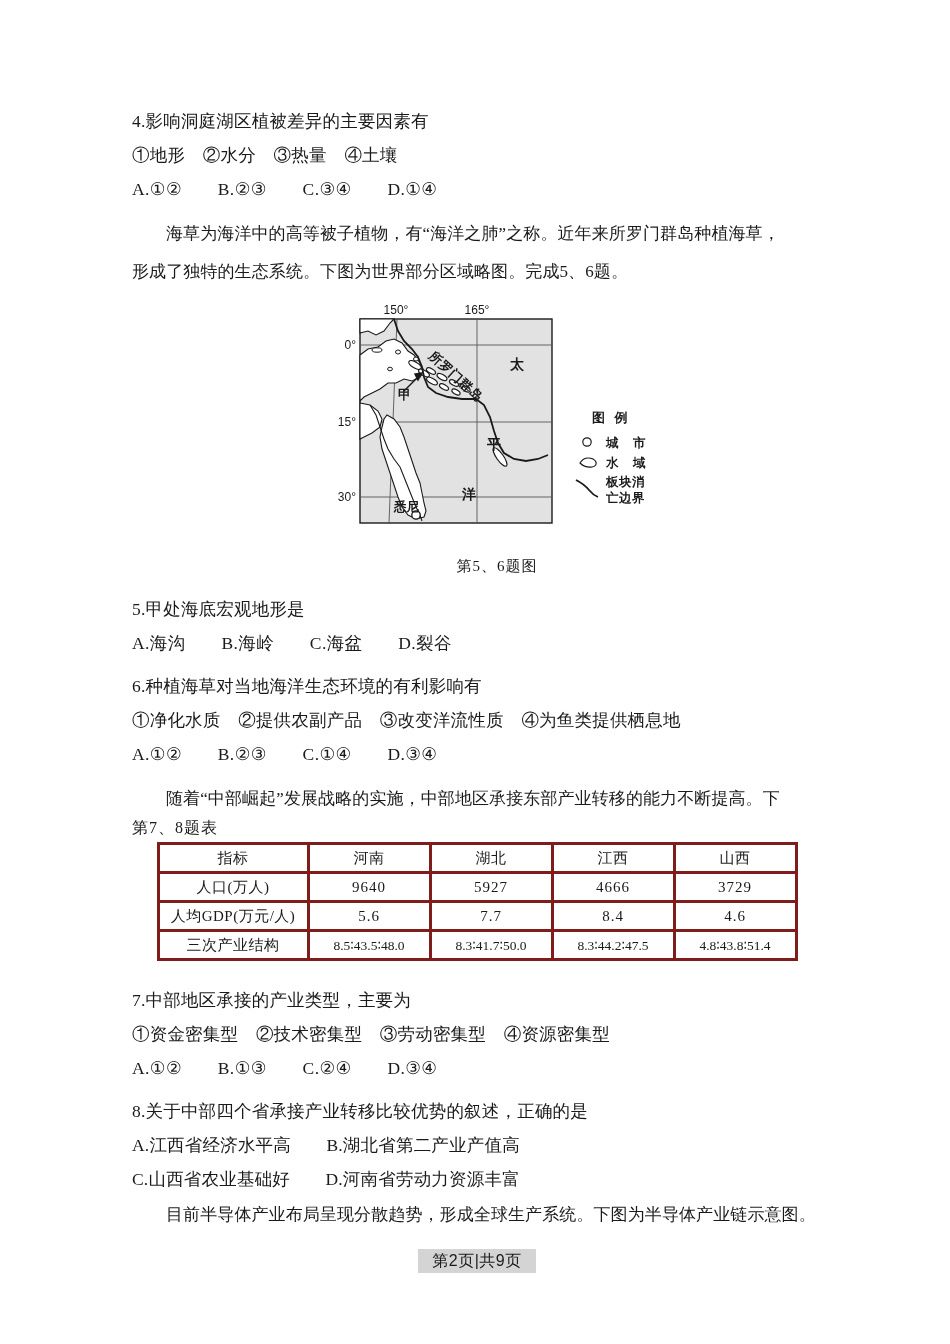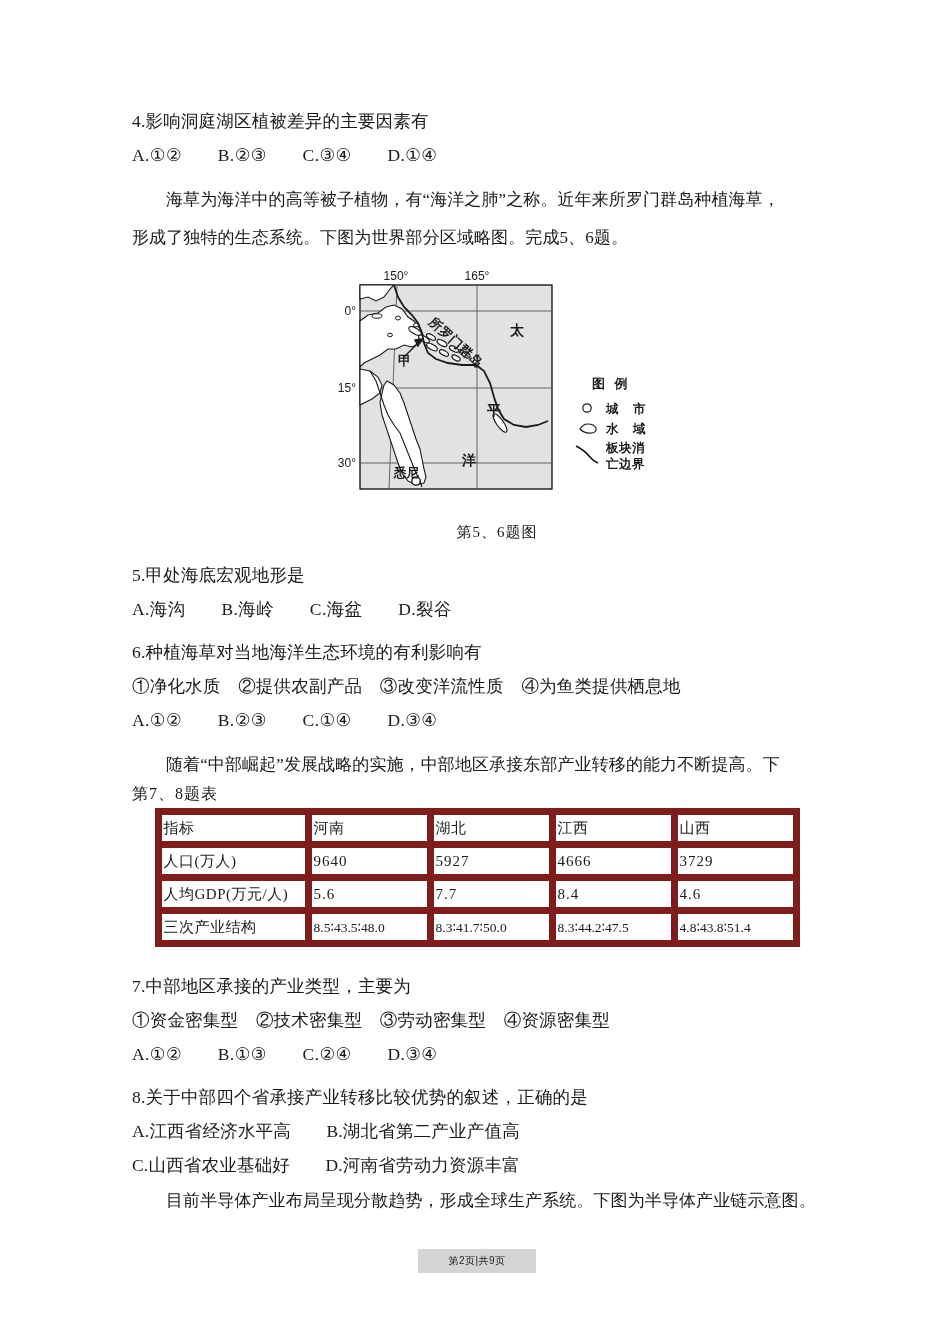--- a/index.html
+++ b/index.html
@@ -76,22 +76,22 @@
     letter-spacing: 1px;
     margin-bottom: 3px;
   }
   table.data {
     border-collapse: collapse;
     width: 638px;
     margin: 0 auto;
     table-layout: fixed;
   }
   table.data td {
-    border: 7px solid #7f1d1d;
-    text-align: left;
+    border: 3px solid #7f1d1d;
+    text-align: center;
     font-size: 15px;
     height: 26px;
     padding: 0 2px;
     letter-spacing: 0.5px;
     white-space: nowrap;
     overflow: hidden;
   }
   table.data td.num {
     font-family: "Liberation Serif", serif;
     letter-spacing: 1px;
@@ -109,21 +109,21 @@
     background: #d4d4d4;
   }
   .footer-text {
     position: absolute;
     left: 0; top: 0;
     width: 118px;
     height: 24px;
     line-height: 24px;
     text-align: center;
     font-family: "Liberation Sans", sans-serif;
-    font-size: 10px;
+    font-size: 16px;
     color: #1a1a1a;
     letter-spacing: 0.5px;
   }
 
   
   .mtxt {
     font-family: "Liberation Sans", "DejaVu Sans", sans-serif;
     fill: #1a1a1a;
   }
   .mcn {
@@ -132,20 +132,21 @@
     fill: #1a1a1a;
   }
 </style>
 </head>
 <body>
 
 <div class="page">
   <div class="content">
 
     <div class="q-line">4.影响洞庭湖区植被差异的主要因素有</div>
+    <div class="q-line">①地形　②水分　③热量　④土壤</div>
     <div class="q-line opts">A.①②　　B.②③　　C.③④　　D.①④</div>
 
     <div class="gap-sm"></div>
 
     <div class="para">
       <span>海草为海洋中的高等被子植物，有“海洋之肺”之称。近年来所罗门群岛种植海草，</span>
     </div>
     <div class="para" style="text-indent:0">
       <span>形成了独特的生态系统。下图为世界部分区域略图。完成5、6题。</span>
     </div>

